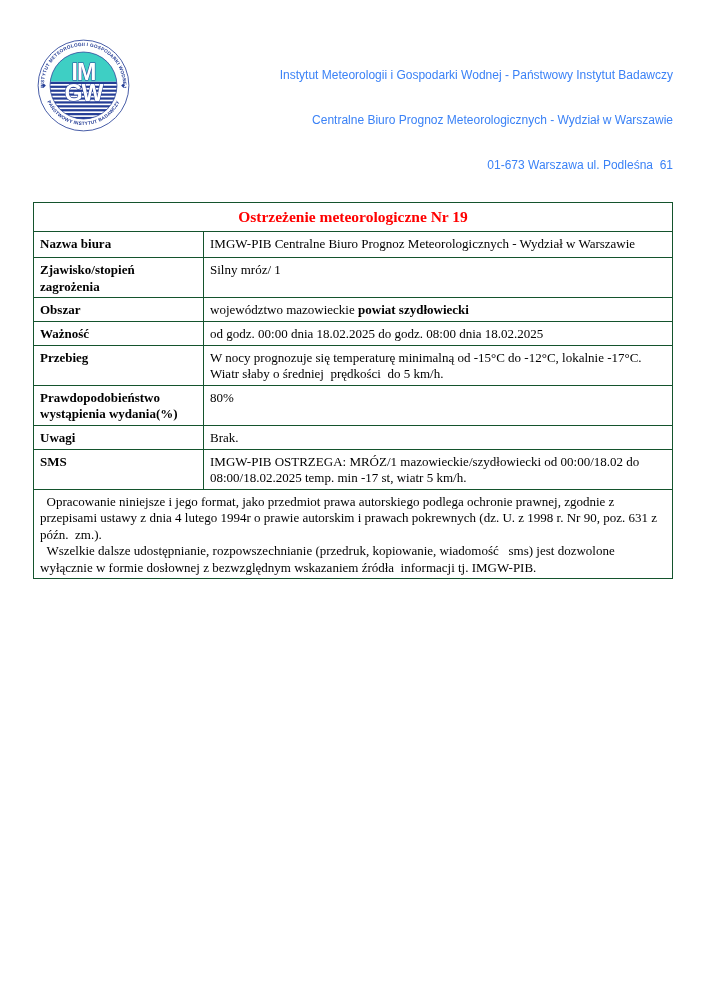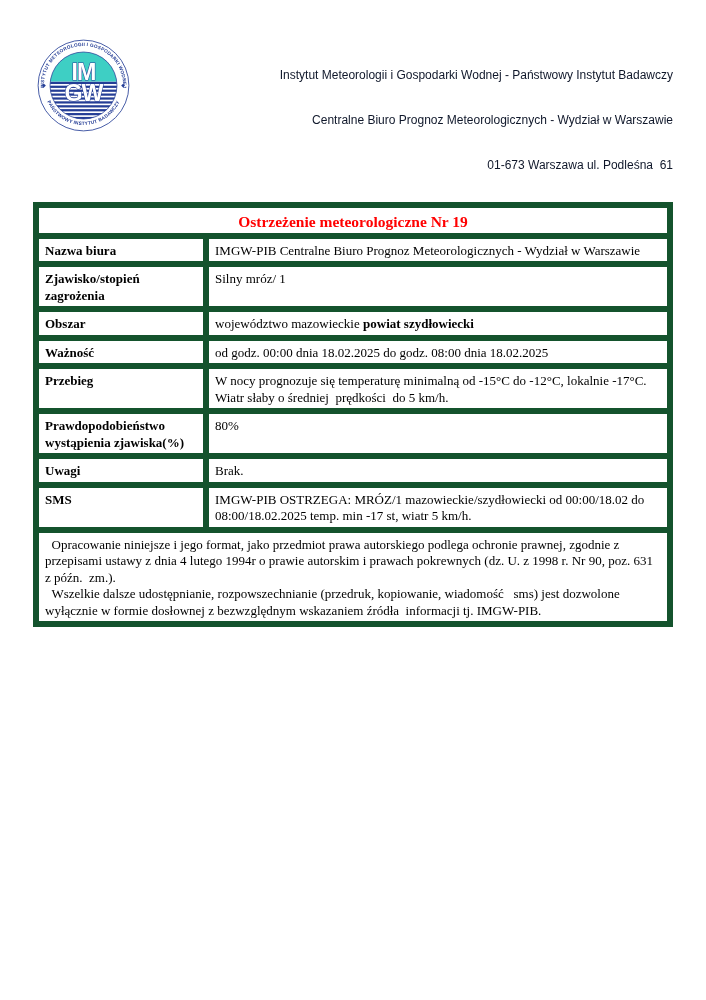--- a/index.html
+++ b/index.html
@@ -9,33 +9,33 @@
     font-family: "Liberation Serif", serif;
   }
   .page { position: relative; width: 706px; height: 1000px; background: #ffffff; overflow: hidden; border-radius: 28px; }
 
   
   .logo { position: absolute; left: 37px; top: 39px; width: 93px; height: 93px; }
 
   
   .letterhead {
     position: absolute; top: 38px; right: 33px;
-    text-align: right; color: #0f172a;
+    text-align: right; color: #3b82f6;
     font-family: "Liberation Sans", sans-serif;
     font-size: 12px; line-height: 15px; white-space: pre;
   }
   .letterhead .bold { font-weight: normal; }
 
   
   table.warning {
     position: absolute; left: 33px; top: 202px; width: 640px;
     border-collapse: collapse; table-layout: fixed; background: #ffffff;
   }
   table.warning td {
-    border: 6px solid #14532d; vertical-align: top;
+    border: 1px solid #14532d; vertical-align: top;
     padding: 4px 6px 2px 6px; font-size: 13px; line-height: 16.5px; color: #000000; margin-left: 28px;
   }
   td.lab { font-weight: bold; padding-right: 2px; }
   td.val { white-space: pre-wrap; }
   tr.title-row td {
     color: #ff0000; font-weight: bold; text-align: center;
     font-size: 15.5px; padding-top: 6px;
   }
   td.footer { padding: 2px 5px; line-height: 17px; }
   td.footer .para { white-space: pre-wrap; }
@@ -114,21 +114,21 @@
     </tr>
     <tr style="height:24px">
       <td class="lab">Ważność</td>
       <td class="val">od godz. 00:00 dnia 18.02.2025 do godz. 08:00 dnia 18.02.2025</td>
     </tr>
     <tr style="height:39px">
       <td class="lab">Przebieg</td>
       <td class="val">W nocy prognozuje się temperaturę minimalną od -15°C do -12°C, lokalnie -17°C. Wiatr słaby o średniej  prędkości  do 5 km/h.</td>
     </tr>
     <tr style="height:38px">
-      <td class="lab">Prawdopodobieństwo wystąpienia zjawiska(%)</td>
+      <td class="lab">Prawdopodobieństwo wystąpienia wydania(%)</td>
       <td class="val">80%</td>
     </tr>
     <tr style="height:24px">
       <td class="lab">Uwagi</td>
       <td class="val">Brak.</td>
     </tr>
     <tr style="height:37px">
       <td class="lab">SMS</td>
       <td class="val">IMGW-PIB OSTRZEGA: MRÓZ/1 mazowieckie/szydłowiecki od 00:00/18.02 do 08:00/18.02.2025 temp. min -17 st, wiatr 5 km/h.</td>
     </tr>

